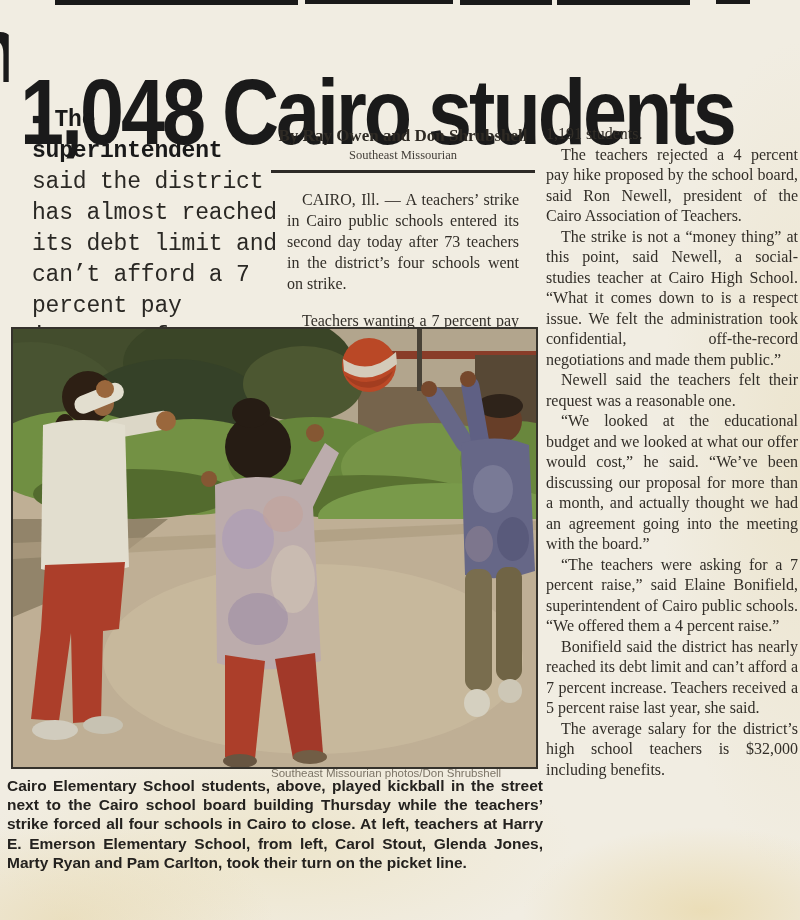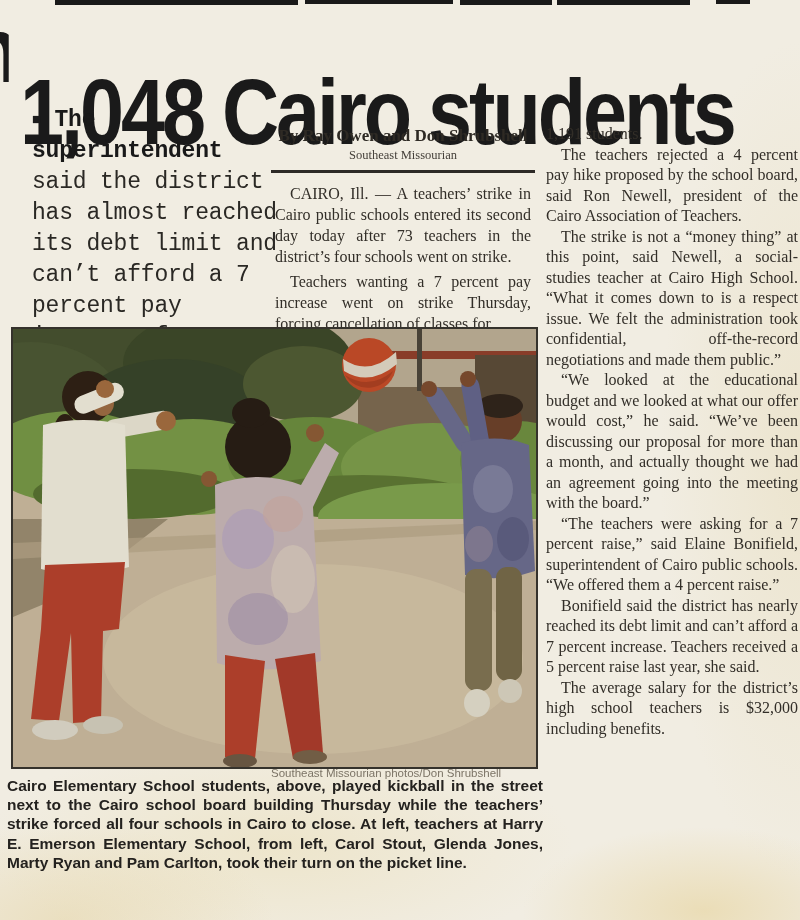--- a/index.html
+++ b/index.html
@@ -38,21 +38,21 @@
     font-family:"Liberation Serif",serif;text-align:center;color:#2e2a24;
   }
   .byline .authors{font-weight:700;font-size:17px;line-height:20px;}
   .byline .pub{font-size:12.5px;line-height:16px;margin-top:1px;color:#45403a;}
   .byline-rule{border:0;border-top:3px solid #2d2a26;margin:7px 0 0 0;}
   .body-serif{
     font-family:"Liberation Serif",serif;font-size:16px;line-height:21px;
     text-align:justify;color:#322e28;
   }
   .mid-col .body-serif{margin-top:10px;}
-  .body-serif p{margin:4px;text-indent:15px;}
+  .body-serif p{margin:16px;text-indent:15px;}
   .right-col{
     position:absolute;left:546px;top:124px;width:252px;height:756px;overflow:hidden;
     font-family:"Liberation Serif",serif;font-size:16px;line-height:20.5px;
     text-align:justify;color:#322e28;
   }
   .right-col p{margin:0;text-indent:15px;}
   .right-col p:first-child{text-indent:0;}
   .see-strike{
     position:absolute;left:546px;top:884px;width:252px;text-align:center;
     font-family:"Liberation Serif",serif;font-style:italic;font-size:16.5px;color:#3a352c;margin-top:44px;
@@ -104,20 +104,21 @@
     <div class="body-serif">
         <p>CAIRO, Ill. — A teachers’ strike in Cairo public schools entered its second day today after 73 teachers in the district’s four schools went on strike.</p>
         <p>Teachers wanting a 7 percent pay increase went on strike Thursday, forcing cancellation of classes for</p>
       </div>
   </div>
 
   <div class="right-col">
       <p>1,191 students.</p>
       <p>The teachers rejected a 4 percent pay hike proposed by the school board, said Ron Newell, president of the Cairo Association of Teachers.</p>
       <p>The strike is not a “money thing” at this point, said Newell, a social- studies teacher at Cairo High School. “What it comes down to is a respect issue. We felt the administration took confidential, off-the-record negotiations and made them public.”</p>
+      <p>Newell said the teachers felt their request was a reasonable one.</p>
       <p>“We looked at the educational budget and we looked at what our offer would cost,” he said. “We’ve been discussing our proposal for more than a month, and actually thought we had an agreement going into the meeting with the board.”</p>
       <p>“The teachers were asking for a 7 percent raise,” said Elaine Bonifield, superintendent of Cairo public schools. “We offered them a 4 percent raise.”</p>
       <p>Bonifield said the district has nearly reached its debt limit and can’t afford a 7 percent increase. Teachers received a 5 percent raise last year, she said.</p>
       <p>The average salary for the district’s high school teachers is $32,000 including benefits.</p>
     </div>
 
   <div class="see-strike">
     <div class="rule"></div>
     <span>See STRIKE, Page 2</span>
   </div>

